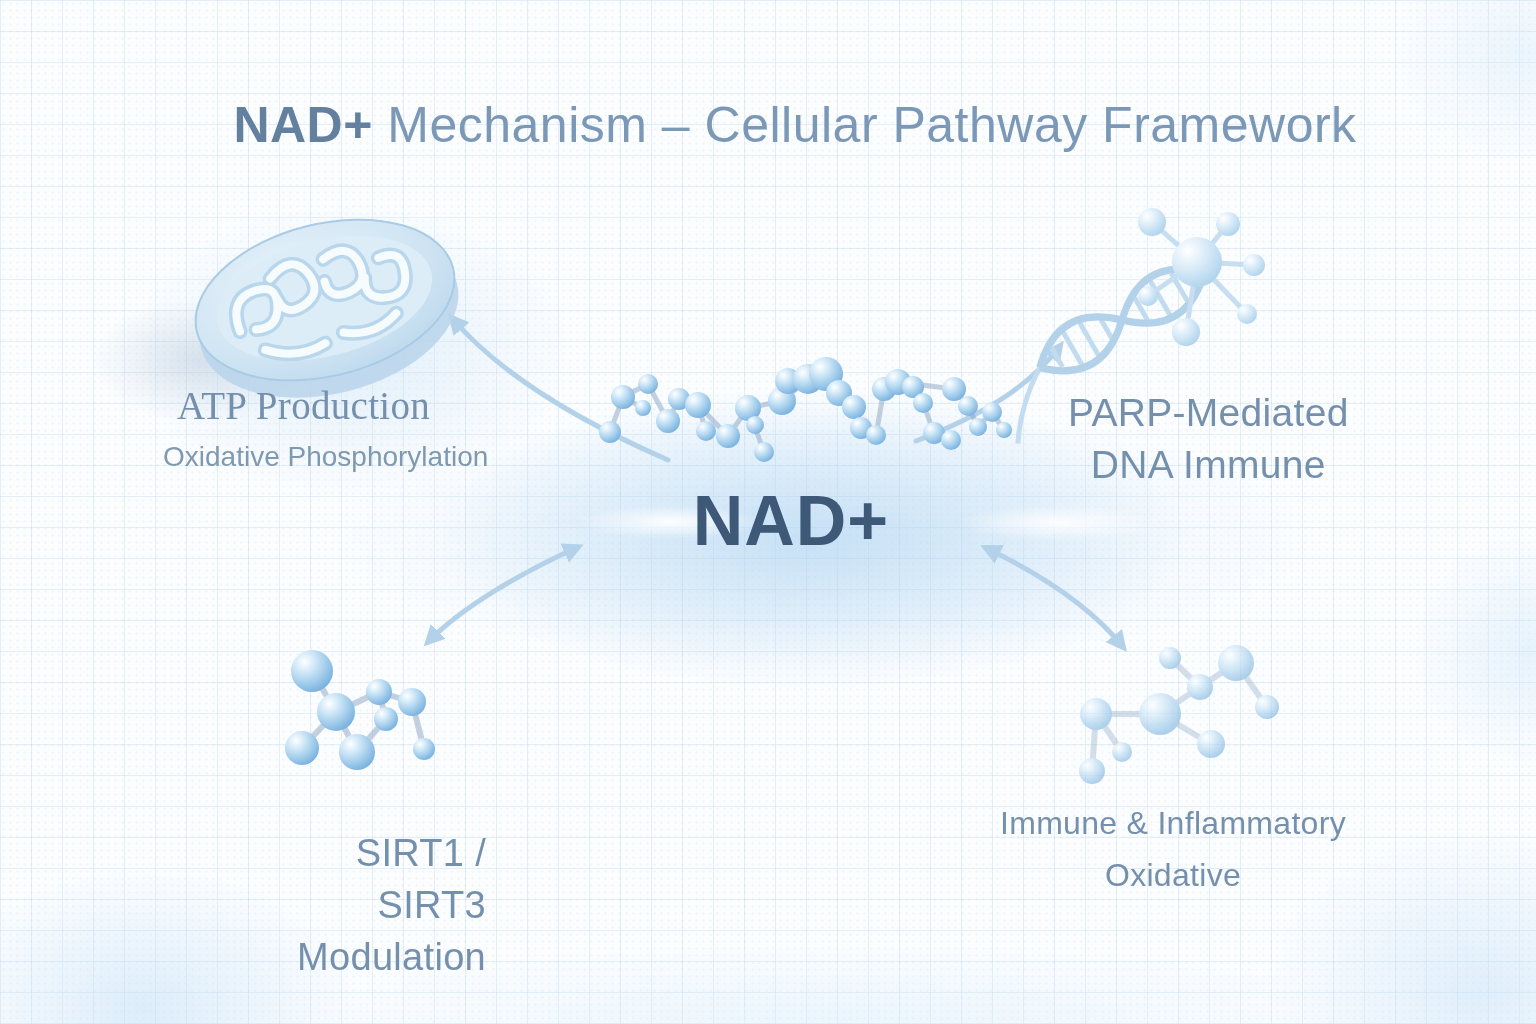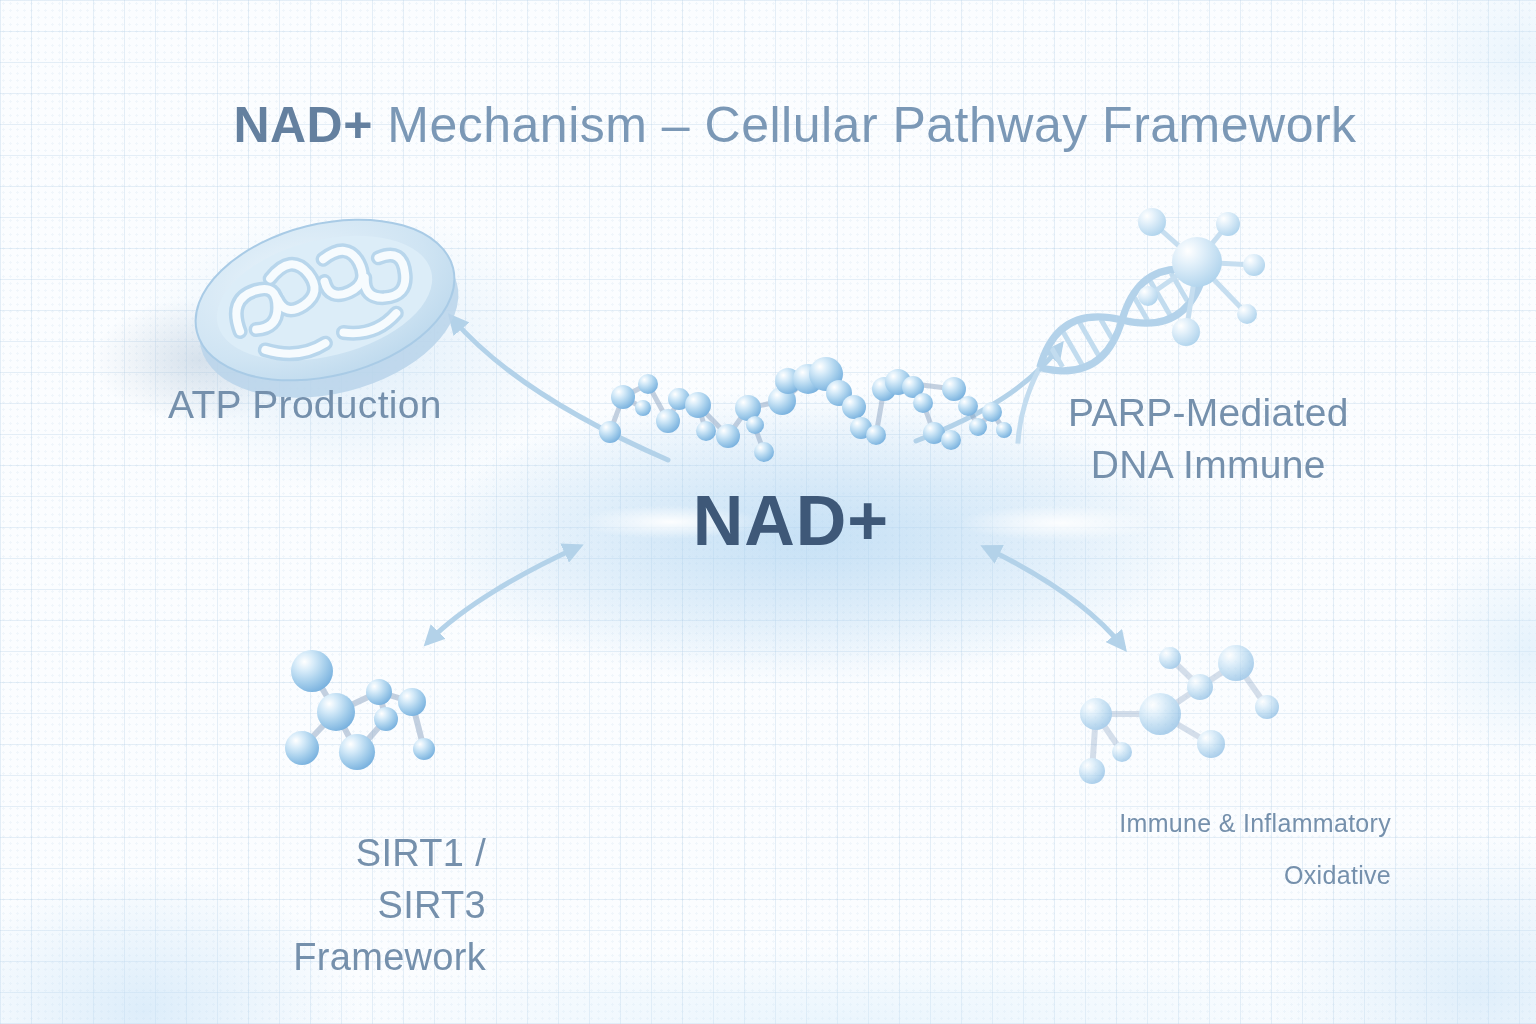--- a/index.html
+++ b/index.html
@@ -34,26 +34,26 @@
     font-size:50px;letter-spacing:.5px;white-space:nowrap;
   }
   .title .brand{font-weight:bold;color:var(--title-brand,#64809f);}
   .title .rest{font-weight:normal;color:var(--title-text,#7b98b6);}
 
   .node{position:absolute;}
   .node .h{font-size:39px;color:var(--heading-text,#7590ac);letter-spacing:.3px;}
   .node .sub{font-size:28px;color:var(--subtitle-text,#7f99b0);margin-top:13px;}
   .node.two .h{line-height:52px;}
   .n-atp{left:163px;top:383px;}
-  .n-atp .h{margin-left:5px;}
+  .n-atp .h{margin-left:14px;font-family:Liberation Serif, serif;}
   .n-parp{left:1068px;top:387px;text-align:center;}
   .n-sirt{left:250px;top:797px;width:236px;text-align:right;margin-top:30px;}
   .n-sirt .h{font-size:38px;line-height:49px;}
   .n-immune{left:955px;top:797px;width:436px;text-align:center;}
-  .n-immune .h{font-size:25px;line-height:49px;text-align:right;}
+  .n-immune .h{font-size:32px;line-height:49px;}
 
   .center-label{
     position:absolute;left:591px;top:481px;width:400px;text-align:center;
     font-size:70px;font-weight:bold;letter-spacing:1px;
     color:var(--center-label,#3e5878);
   }
 </style>
 </head>
 <body>
 
@@ -252,30 +252,31 @@
       </g>
     </g>
   </svg>
 
   <div class="title">
     <span class="brand">NAD+</span><span class="rest"> Mechanism – Cellular Pathway Framework</span>
   </div>
 
   <div class="node n-atp">
     <div class="h">ATP Production</div>
+    <div class="sub">Oxidative Phosphorylation</div>
   </div>
 
   <div class="node n-parp two">
     <div class="h">PARP-Mediated</div>
     <div class="h">DNA Immune</div>
   </div>
 
   <div class="node n-sirt two">
     <div class="h">SIRT1 / SIRT3</div>
-    <div class="h">Framework</div>
+    <div class="h">Modulation</div>
   </div>
 
   <div class="node n-immune two">
     <div class="h">Immune &amp; Inflammatory</div>
     <div class="h">Oxidative</div>
   </div>
 
   <div class="center-label">NAD+</div>
 
 </div>

